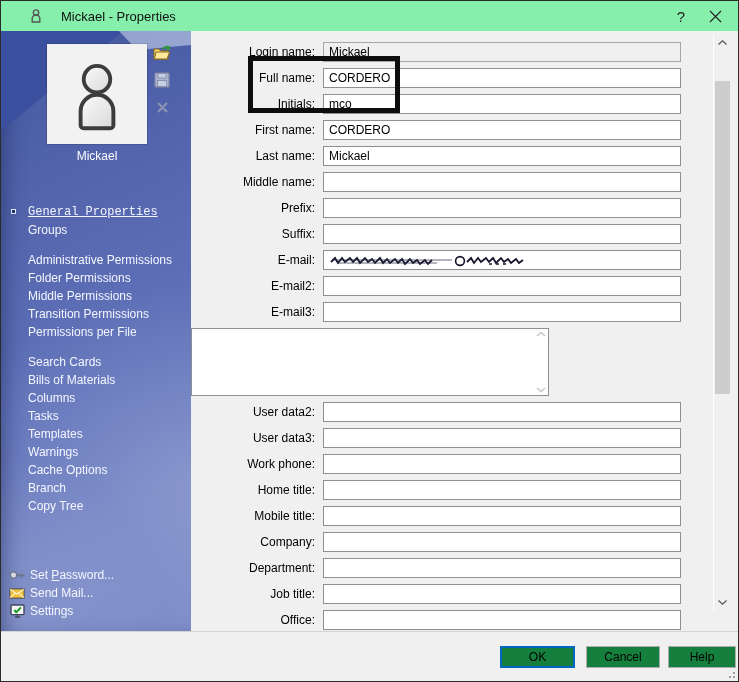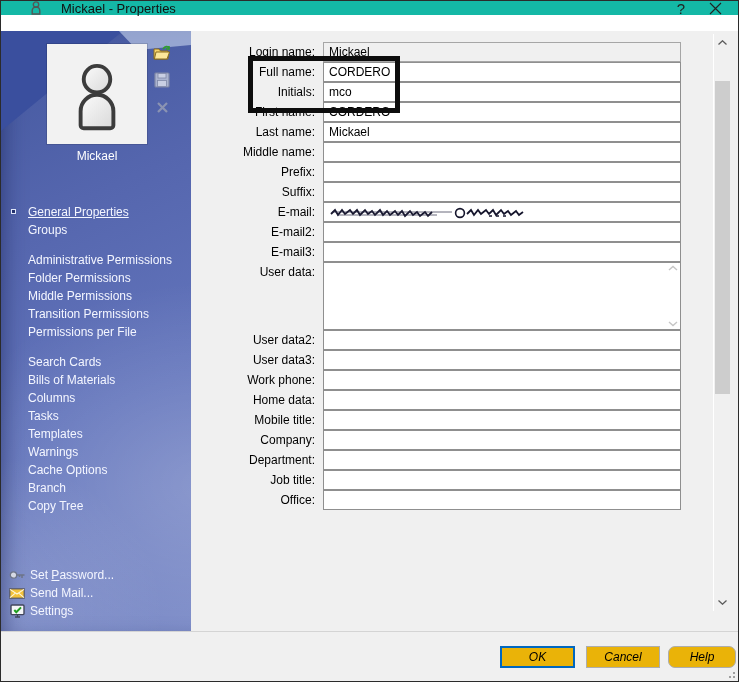--- a/index.html
+++ b/index.html
@@ -3,21 +3,21 @@
 <meta charset="utf-8">
 <style>
   html,body{margin:0;padding:0;background:#c8c8c8;}
   *{box-sizing:border-box;}
   .dialog{
     position:relative;width:739px;height:682px;background:#ffffff;
     border:1px solid #2b2b2b;font-family:"Liberation Sans",sans-serif;
     font-size:12px;color:#000;overflow:hidden;
   }
   
-  .titlebar{position:absolute;left:0;top:0;right:0;height:14px;background:#14b8a6;display:flex;align-items:center;}
+  .titlebar{position:absolute;left:0;top:0;right:0;height:30px;background:#86efac;display:flex;align-items:center;}
   .titlebar .app-icon{margin-left:27px;width:16px;height:16px;flex:none;}
   .titlebar .title{margin-left:17px;font-size:13px;color:#111;}
   .titlebar .spacer{flex:1;}
   .tb-btn{width:34px;height:30px;display:flex;align-items:center;justify-content:center;
     background:transparent;border:none;font-size:15px;color:#222;cursor:default;}
   .tb-btn.close{margin-right:6px;}
   
   .sidebar{
     position:absolute;left:0;top:30px;width:190px;bottom:50px;overflow:hidden;color:#fff;
     background:
@@ -34,31 +34,31 @@
     box-shadow:0 0 0 1px rgba(0,0,0,.12);display:flex;align-items:center;justify-content:center;}
   .user-name{position:absolute;left:46px;top:118px;width:100px;text-align:center;color:#fff;font-size:12px;}
   .side-actions{position:absolute;left:152px;top:13px;width:20px;display:flex;flex-direction:column;gap:9px;}
   .side-actions .act{width:18px;height:18px;display:flex;align-items:center;justify-content:center;}
   .nav{position:absolute;left:0;top:172px;right:0;}
   .nav .group{margin-bottom:12px;}
   .nav .item{position:relative;height:18px;line-height:18px;padding-left:27px;color:#f4f6ff;
     white-space:nowrap;cursor:default;}
   .nav .item .bullet{display:none;position:absolute;left:10px;top:6px;width:5px;height:5px;
     background:#22306e;border:1px solid #dfe6f8;}
-  .nav .item.selected{text-decoration:underline;}
+  .nav .item.selected{text-decoration:underline;font-family:Liberation Mono, monospace;}
   .nav .item.selected .bullet{display:block;}
   .sb-bottom{position:absolute;left:0;top:535px;right:0;}
   .sb-bottom .item{height:18px;line-height:18px;display:flex;align-items:center;padding-left:7px;
     color:#f4f6ff;white-space:nowrap;cursor:default;}
   .sb-bottom .item .ic{width:18px;height:16px;margin-right:4px;flex:none;display:flex;align-items:center;justify-content:center;}
   .sb-bottom .accel{text-decoration:underline;}
   
   .content{position:absolute;left:190px;top:30px;right:0;bottom:50px;background:#f0f0f0;overflow:hidden;}
   .form{position:absolute;left:0;top:11px;right:0;}
-  .row{display:flex;}
+  .row{display:flex;margin-bottom:6px;}
   .row label{width:132px;text-align:right;padding-right:8px;line-height:20px;flex:none;color:#000;}
   .inputwrap{position:relative;width:358px;height:20px;}
   .row .input{width:358px;height:20px;border:1px solid #8f8f8f;background:#fff;
     font-family:"Liberation Sans",sans-serif;font-size:12px;padding:1px 5px;outline:none;color:#000;}
   .row .input.readonly{background:#f0f0f0;border-color:#a6a6a6;}
   .row.multiline,.row.multiline .inputwrap,.row.multiline .input{height:68px;}
   .row.multiline label{align-self:flex-start;}
   .ta-scroll{display:none;}
   .row.multiline .ta-scroll{display:block;position:absolute;right:3px;top:2px;bottom:2px;width:14px;}
   .ta-scroll svg{position:absolute;right:0;}
@@ -67,25 +67,25 @@
   
   .annotation{position:absolute;left:57px;top:25px;width:152px;height:57px;
     border:5px solid #0d0d0d;background:transparent;pointer-events:none;}
   
   .vscroll{position:absolute;right:8px;top:3px;width:17px;height:577px;background:#f0f0f0;border-left:1px solid #fff;}
   .sb-btn2{position:absolute;left:0;width:17px;height:17px;display:flex;align-items:center;justify-content:center;background:#f0f0f0;}
   .sb-btn2.up{top:0;} .sb-btn2.down{bottom:0;}
   .sb-thumb{position:absolute;left:1px;top:47px;width:15px;height:313px;background:#cdcdcd;}
   
   .footer{position:absolute;left:0;right:0;bottom:0;height:50px;background:#f0f0f0;border-top:1px solid #d4d4d4;}
-  .btn{position:absolute;top:14px;height:22px;background:#eab308;border:1px solid #adadad;
-    font-family:"Liberation Sans",sans-serif;font-size:12px;color:#000;padding:0;cursor:default;font-style:italic;}
+  .btn{position:absolute;top:14px;height:22px;background:#15803d;border:1px solid #adadad;
+    font-family:"Liberation Sans",sans-serif;font-size:12px;color:#000;padding:0;cursor:default;}
   .btn.ok{left:499px;width:75px;border:2px solid #0067c0;}
   .btn.cancel{left:585px;width:74px;}
-  .btn.help{left:667px;width:68px;border-radius:7px;}
+  .btn.help{left:667px;width:68px;}
   .grip{position:absolute;right:3px;bottom:3px;width:9px;height:9px;}
   .grip i{position:absolute;width:2px;height:2px;background:#9f9f9f;}
   .grip i:nth-child(1){right:0;bottom:0;} .grip i:nth-child(2){right:4px;bottom:0;}
   .grip i:nth-child(3){right:0;bottom:4px;}
 </style>
 </head>
 <body>
 
 <div class="dialog">
 
@@ -341,21 +341,20 @@
   </div>
         <div class="row">
     <label>E-mail3:</label>
     <span class="inputwrap">
       <input class="input" type="text" style="">
       
       
     </span>
   </div>
         <div class="row multiline">
-    <label>User data:</label>
     <span class="inputwrap">
       <input class="input" type="text" style="">
       
       <span class="ta-scroll">
         <svg style="top:1px" width="10" height="6" viewBox="0 0 10 6">
           <path d="M1 5 L5 1.5 L9 5" fill="none" stroke="#c6c6c6" stroke-width="1.4"></path>
         </svg>
         <svg style="bottom:1px" width="10" height="6" viewBox="0 0 10 6">
           <path d="M1 1 L5 4.5 L9 1" fill="none" stroke="#c6c6c6" stroke-width="1.4"></path>
         </svg>
@@ -380,21 +379,21 @@
   </div>
         <div class="row">
     <label>Work phone:</label>
     <span class="inputwrap">
       <input class="input" type="text" style="">
       
       
     </span>
   </div>
         <div class="row">
-    <label>Home data:</label>
+    <label>Home title:</label>
     <span class="inputwrap">
       <input class="input" type="text" style="">
       
       
     </span>
   </div>
         <div class="row">
     <label>Mobile title:</label>
     <span class="inputwrap">
       <input class="input" type="text" style="">

